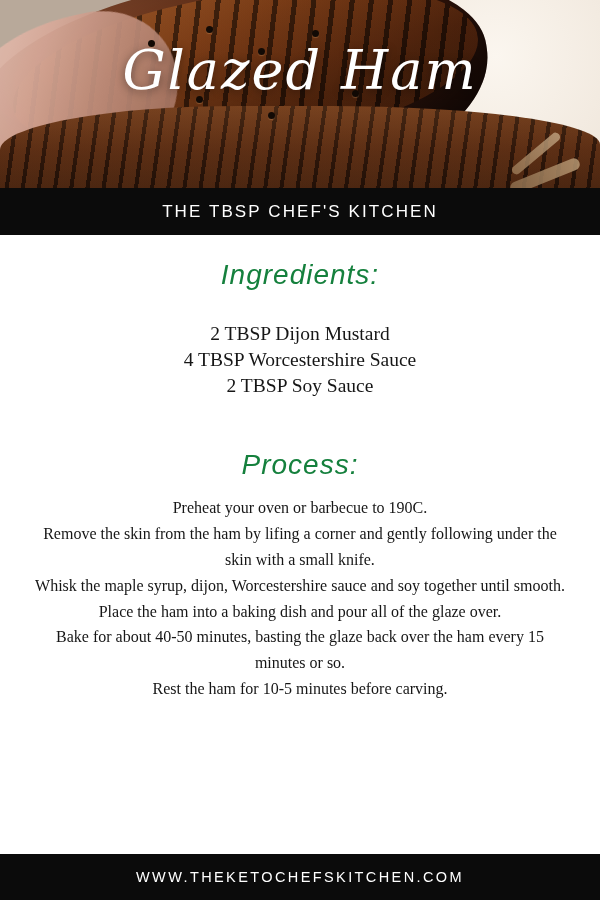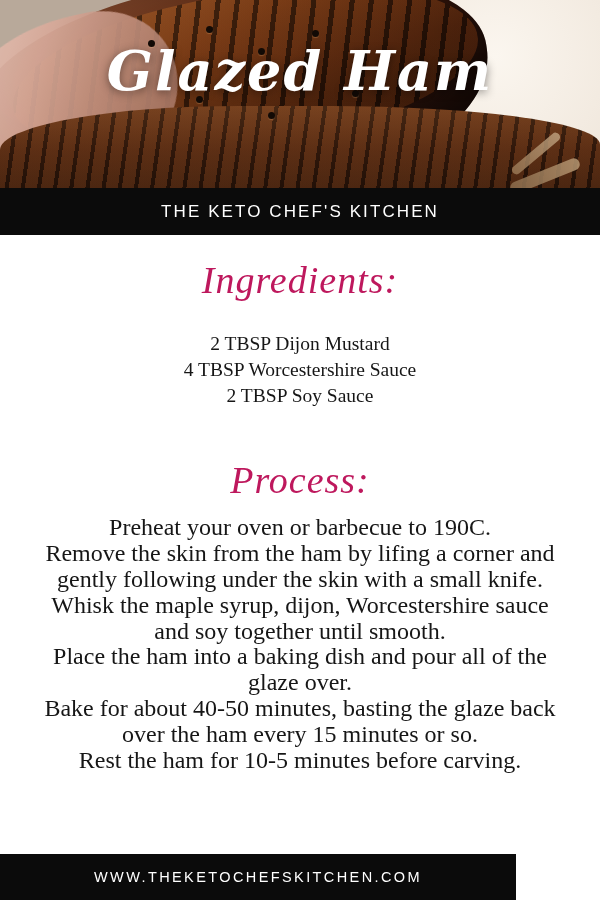--- a/index.html
+++ b/index.html
@@ -136,21 +136,21 @@
   }
 
   .hero-title {
     position: absolute;
     left: 0; right: 0;
     top: 44px;
     text-align: center;
     color: #fff;
     font-family: "DejaVu Serif", serif;
     font-style: italic;
-    font-weight: 700;
+    font-weight: 400;
     font-size: 54px;
     letter-spacing: 2px;
     line-height: 1;
     text-shadow: 0 2px 10px rgba(0,0,0,.45);
   }
 
   
   .brandbar {
     width: 600px;
     height: 47px;
@@ -171,50 +171,50 @@
   .body {
     flex: 1;
     background: #ffffff;
     padding: 0 24px;
     text-align: center;
     color: #121212;
     position: relative;
   }
 
   .script-heading {
-    font-family: Liberation Serif, serif;
+    font-family: Liberation Sans, sans-serif;
     font-style: italic;
-    font-size: 38px;
+    font-size: 28px;
     letter-spacing: 1px;
-    color: #be185d;
+    color: #15803d;
     line-height: 1;
   }
   .h-ingredients { margin-top: 26px; }
   .h-process { margin-top: 53px; }
 
   .ingredients {
     margin-top: 32px;
     font-size: 19.5px;
     line-height: 25.8px;
     color: #161616;
   }
   .ingredients div { white-space: nowrap; }
 
   .process {
     margin-top: 16px;
-    font-size: 24px;
+    font-size: 16px;
     line-height: 25.8px;
     color: #161616;
     padding: 0 8px;
   }
   .process p { margin: 0; }
 
   
   .footer {
-    width: 516px;
+    width: 600px;
     height: 46px;
     background: #0b0b0b;
     display: flex;
     align-items: center;
     justify-content: center;
   }
   .footer-text {
     color: #ffffff;
     font-family: "Liberation Sans", sans-serif;
     font-size: 14.5px;
@@ -239,21 +239,21 @@
     <div class="clove" style="left:312px;top:30px;"></div>
     <div class="clove" style="left:196px;top:96px;"></div>
     <div class="clove" style="left:268px;top:112px;"></div>
     <div class="clove" style="left:352px;top:90px;"></div>
     <div class="stick"></div>
     <div class="stick2"></div>
     <div class="hero-title">Glazed Ham</div>
   </div>
 
   <div class="brandbar">
-    <span class="brandbar-text">THE KETO CHEF'S KITCHEN</span>
+    <span class="brandbar-text">THE TBSP CHEF'S KITCHEN</span>
   </div>
 
   <div class="body">
 
     <div class="script-heading h-ingredients">Ingredients:</div>
 
     <div class="ingredients">
       <div>2 TBSP Dijon Mustard</div>
       <div>4 TBSP Worcestershire Sauce</div>
       <div>2 TBSP Soy Sauce</div>

